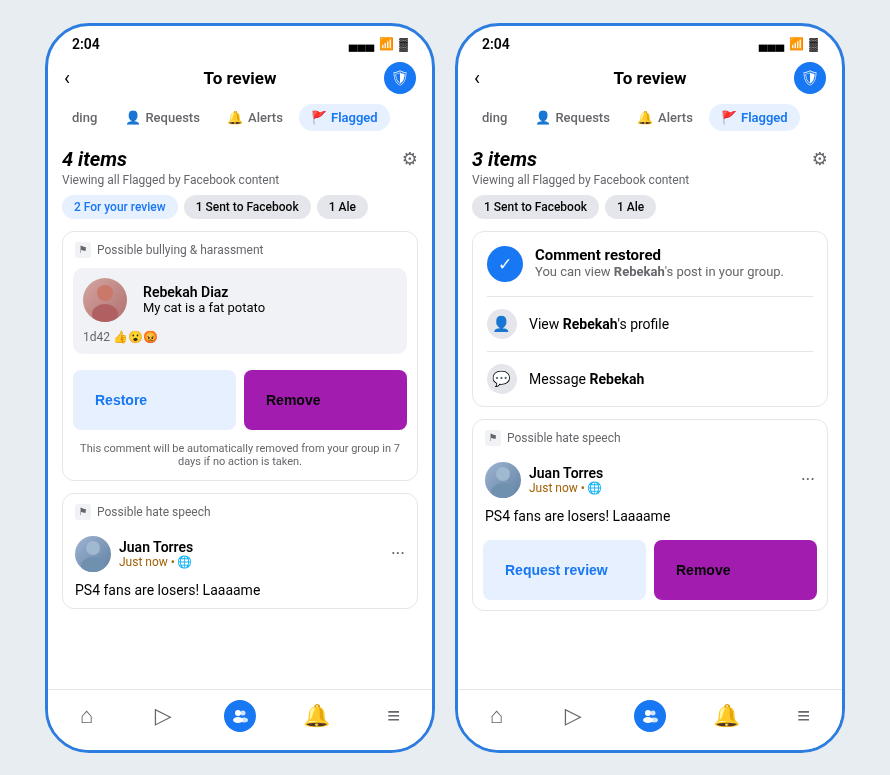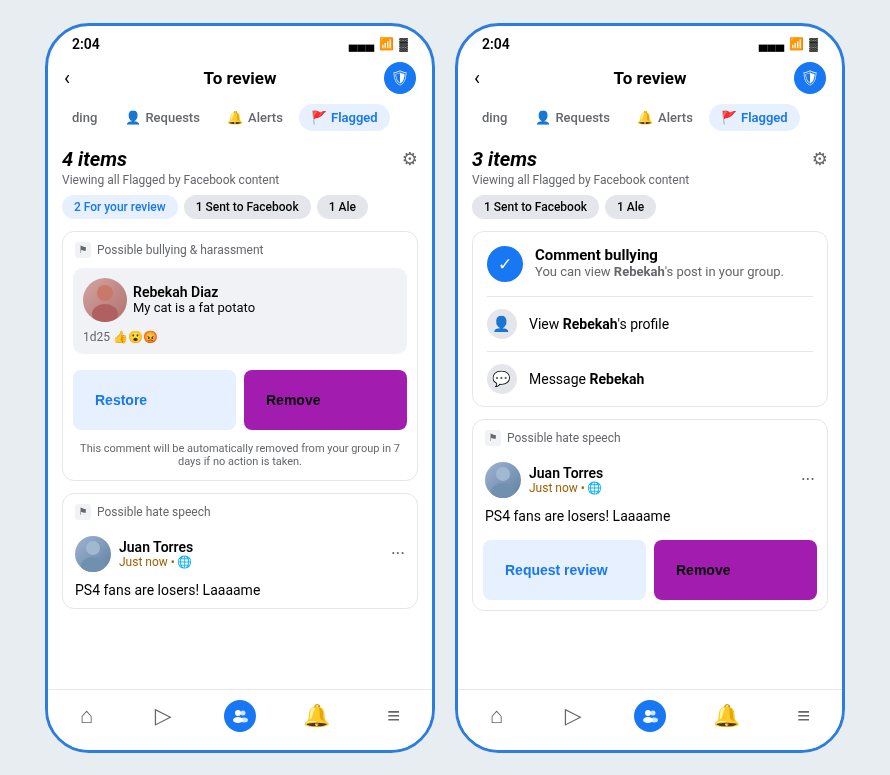--- a/index.html
+++ b/index.html
@@ -166,21 +166,21 @@
     }
     .post-item {
       background: #f0f2f5;
       border-radius: 10px;
       margin: 4px 10px 8px;
       padding: 10px;
     }
     .user-row {
       display: flex;
       align-items: center;
-      gap: 6px;
+      gap: 16px;
     }
     .avatar {
       width: 44px;
       height: 44px;
       border-radius: 50%;
       overflow: hidden;
       flex-shrink: 0;
     }
     .avatar-img {
       width: 100%;
@@ -446,21 +446,21 @@
             </div>
           </div>
           <div class="user-info">
             <div class="name">Rebekah Diaz</div>
             <div class="text">My cat is a fat potato</div>
           </div>
         </div>
         <div class="post-meta">
           <span>1d</span>
           <div class="reactions">
-            <span>25</span>
+            <span>42</span>
             <span>👍😮😡</span>
           </div>
         </div>
       </div>
       <div class="action-btns">
         <button class="btn btn-outline">Restore</button>
         <button class="btn btn-solid">Remove</button>
       </div>
       <div class="auto-remove-note">This comment will be automatically removed from your group in 7 days if no action is taken.</div>
     </div>
@@ -566,21 +566,21 @@
       </div>
       <div class="chip gray">
         <span>1 Ale</span>
       </div>
     </div>
 
     <div class="restored-banner">
       <div class="restored-header">
         <div class="check-circle">✓</div>
         <div>
-          <div class="restored-title">Comment bullying</div>
+          <div class="restored-title">Comment restored</div>
           <div class="restored-subtitle">
             You can view <strong>Rebekah</strong>'s post in your group.
           </div>
         </div>
       </div>
       <div class="restored-actions">
         <div class="restored-action-item">
           <div class="action-icon">👤</div>
           <span>View <strong>Rebekah</strong>'s profile</span>
         </div>

